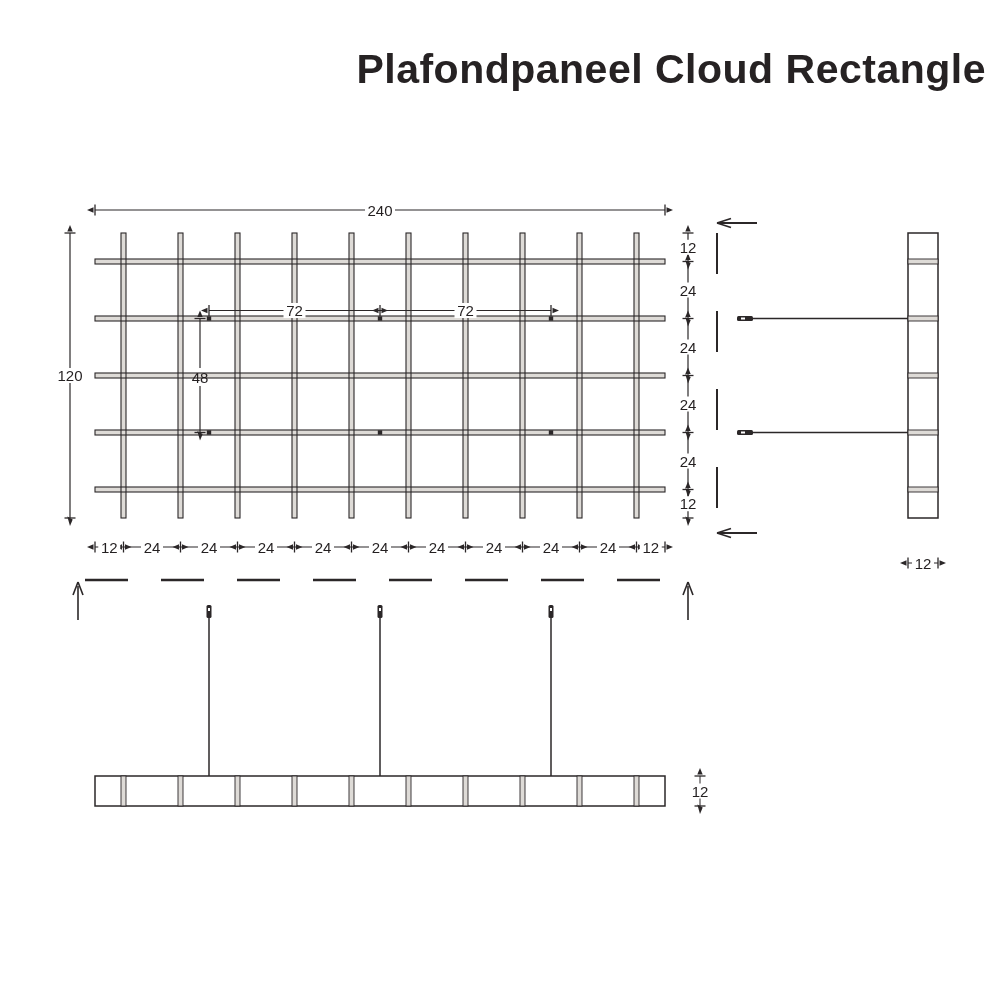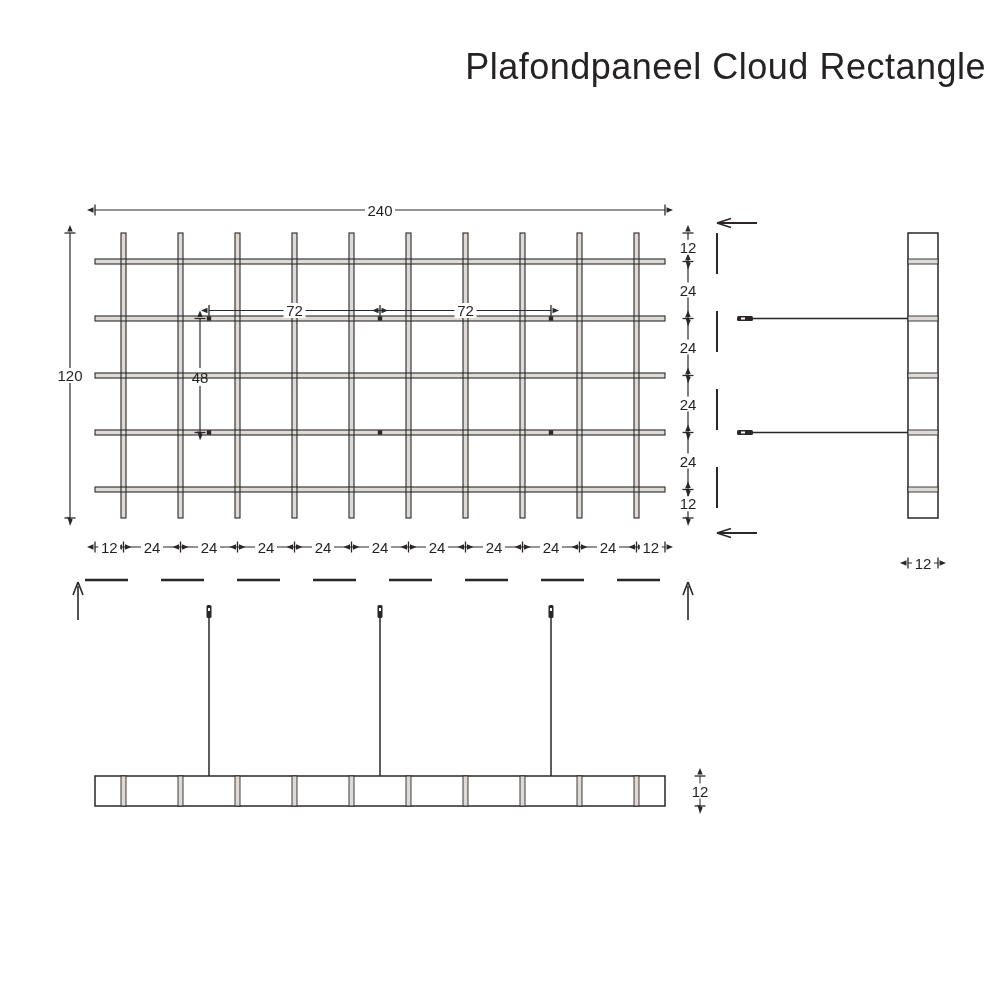--- a/index.html
+++ b/index.html
@@ -1,18 +1,18 @@
 <!DOCTYPE html>
 <html><head>
 <meta charset="utf-8">
 <style>
   html,body{margin:0;padding:0;background:#ffffff;}
   .canvas{position:relative;width:1000px;height:1000px;background:#ffffff;overflow:hidden;
           font-family:"Liberation Sans",sans-serif;}
-  .title{position:absolute;top:46px;right:14px;font-size:36px;font-weight:400;
+  .title{position:absolute;top:46px;right:14px;font-size:41px;font-weight:700;
          letter-spacing:.5px;color:#262223;white-space:nowrap;}
   svg{position:absolute;left:0;top:0;}
   svg text{font-family:"Liberation Sans",sans-serif;}
 </style>
 </head>
 <body>
 
 <div class="canvas">
   <div class="title">Plafondpaneel Cloud Rectangle</div>
   <svg id="drawing" width="1000" height="1000" viewBox="0 0 1000 1000">

